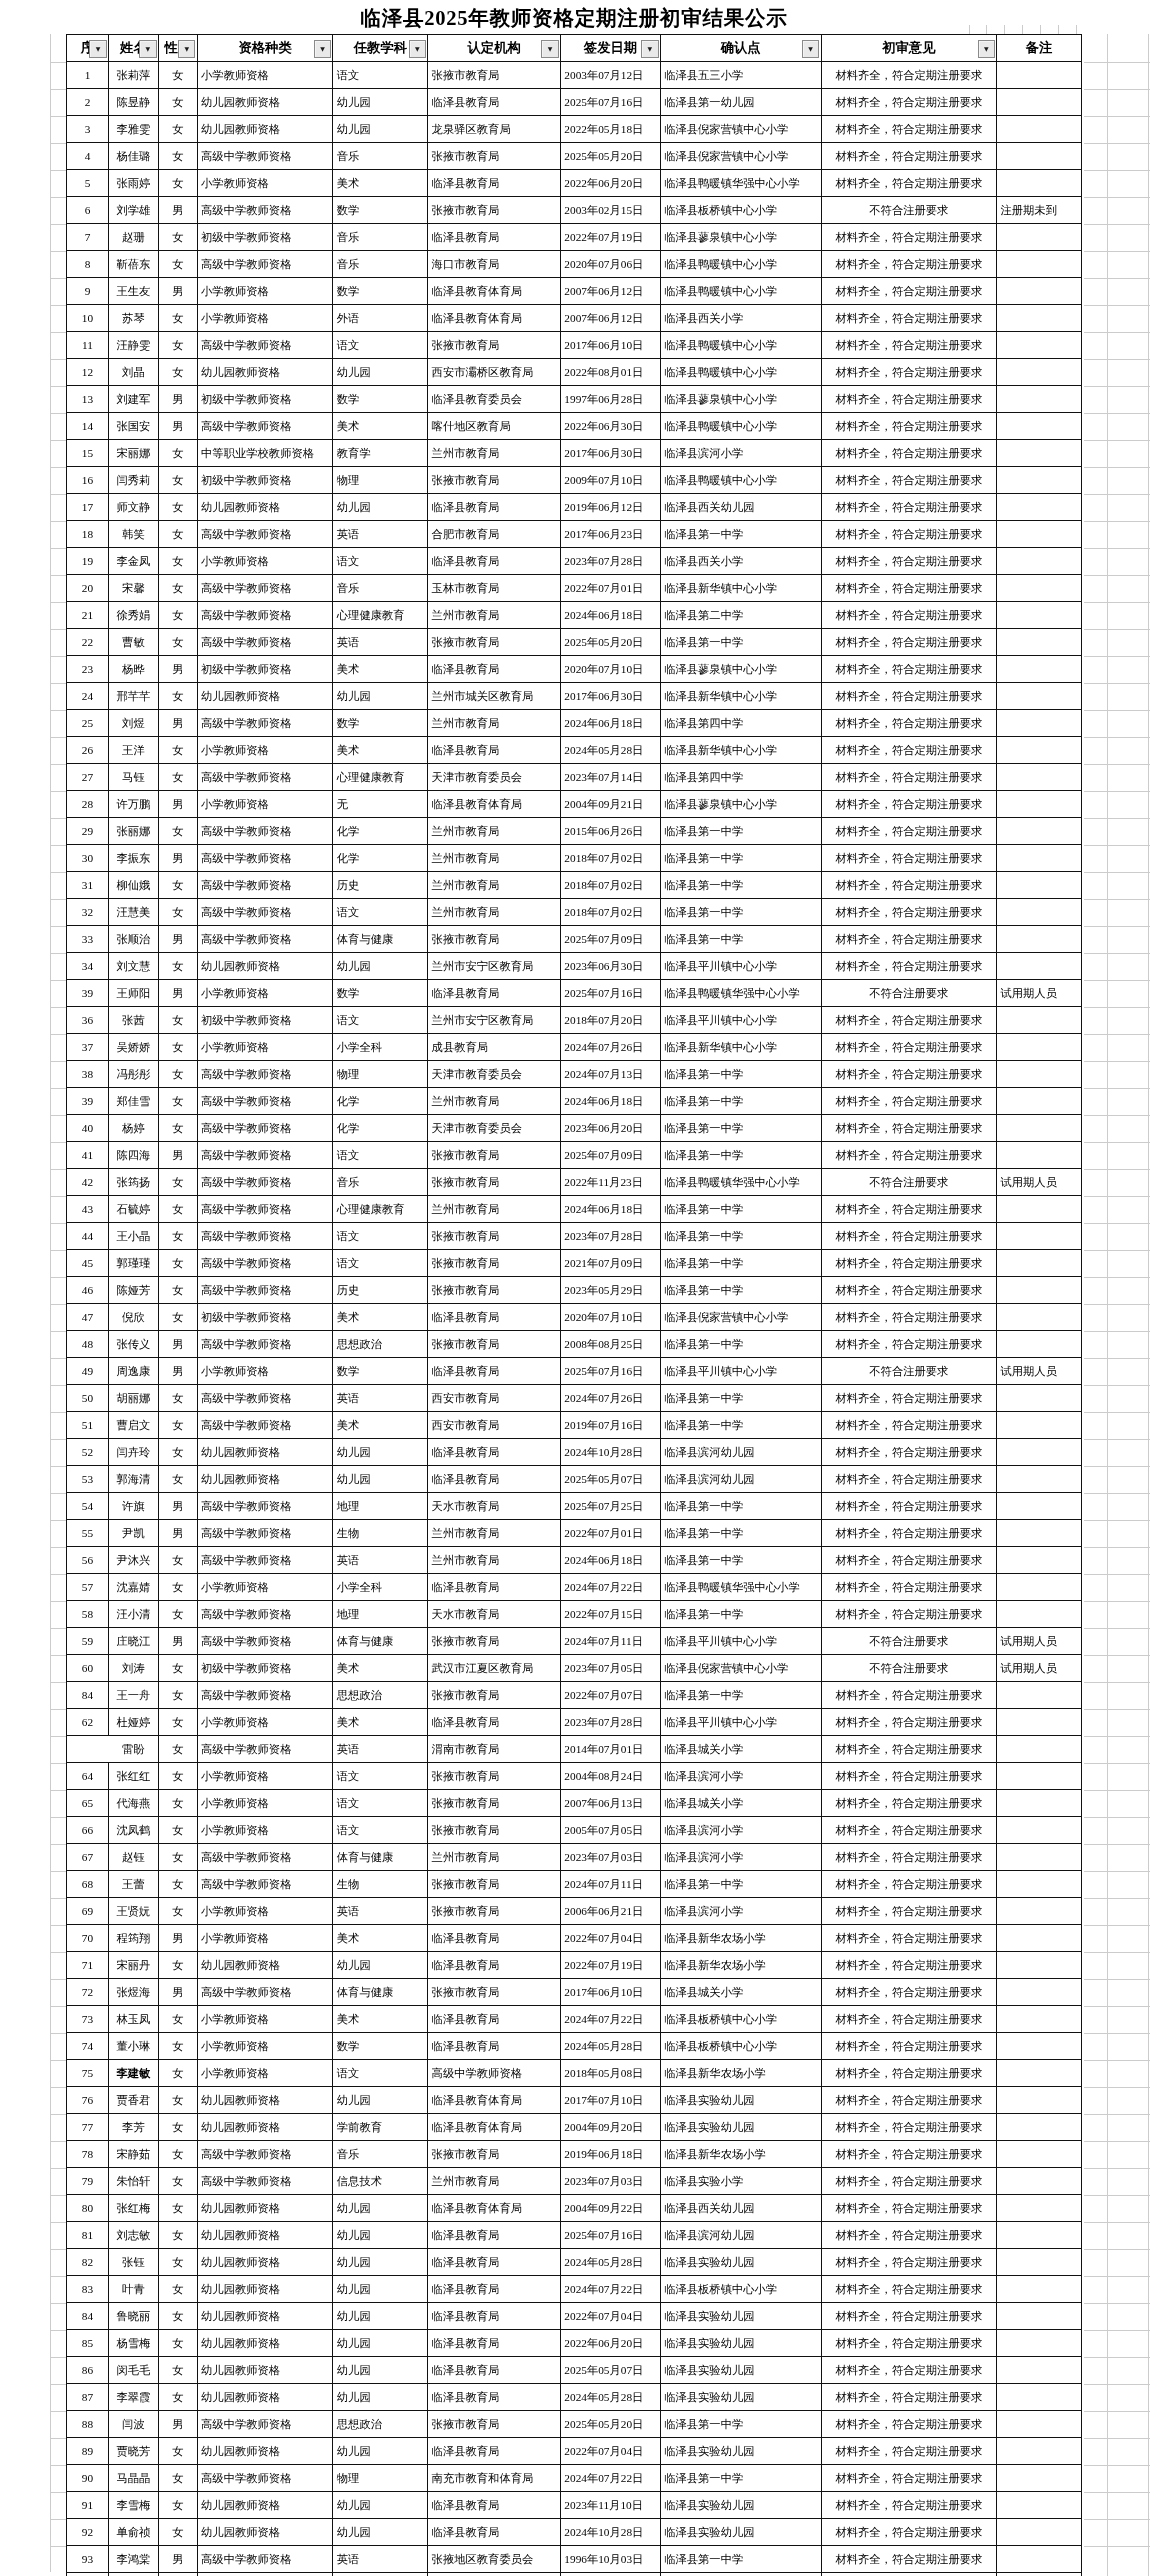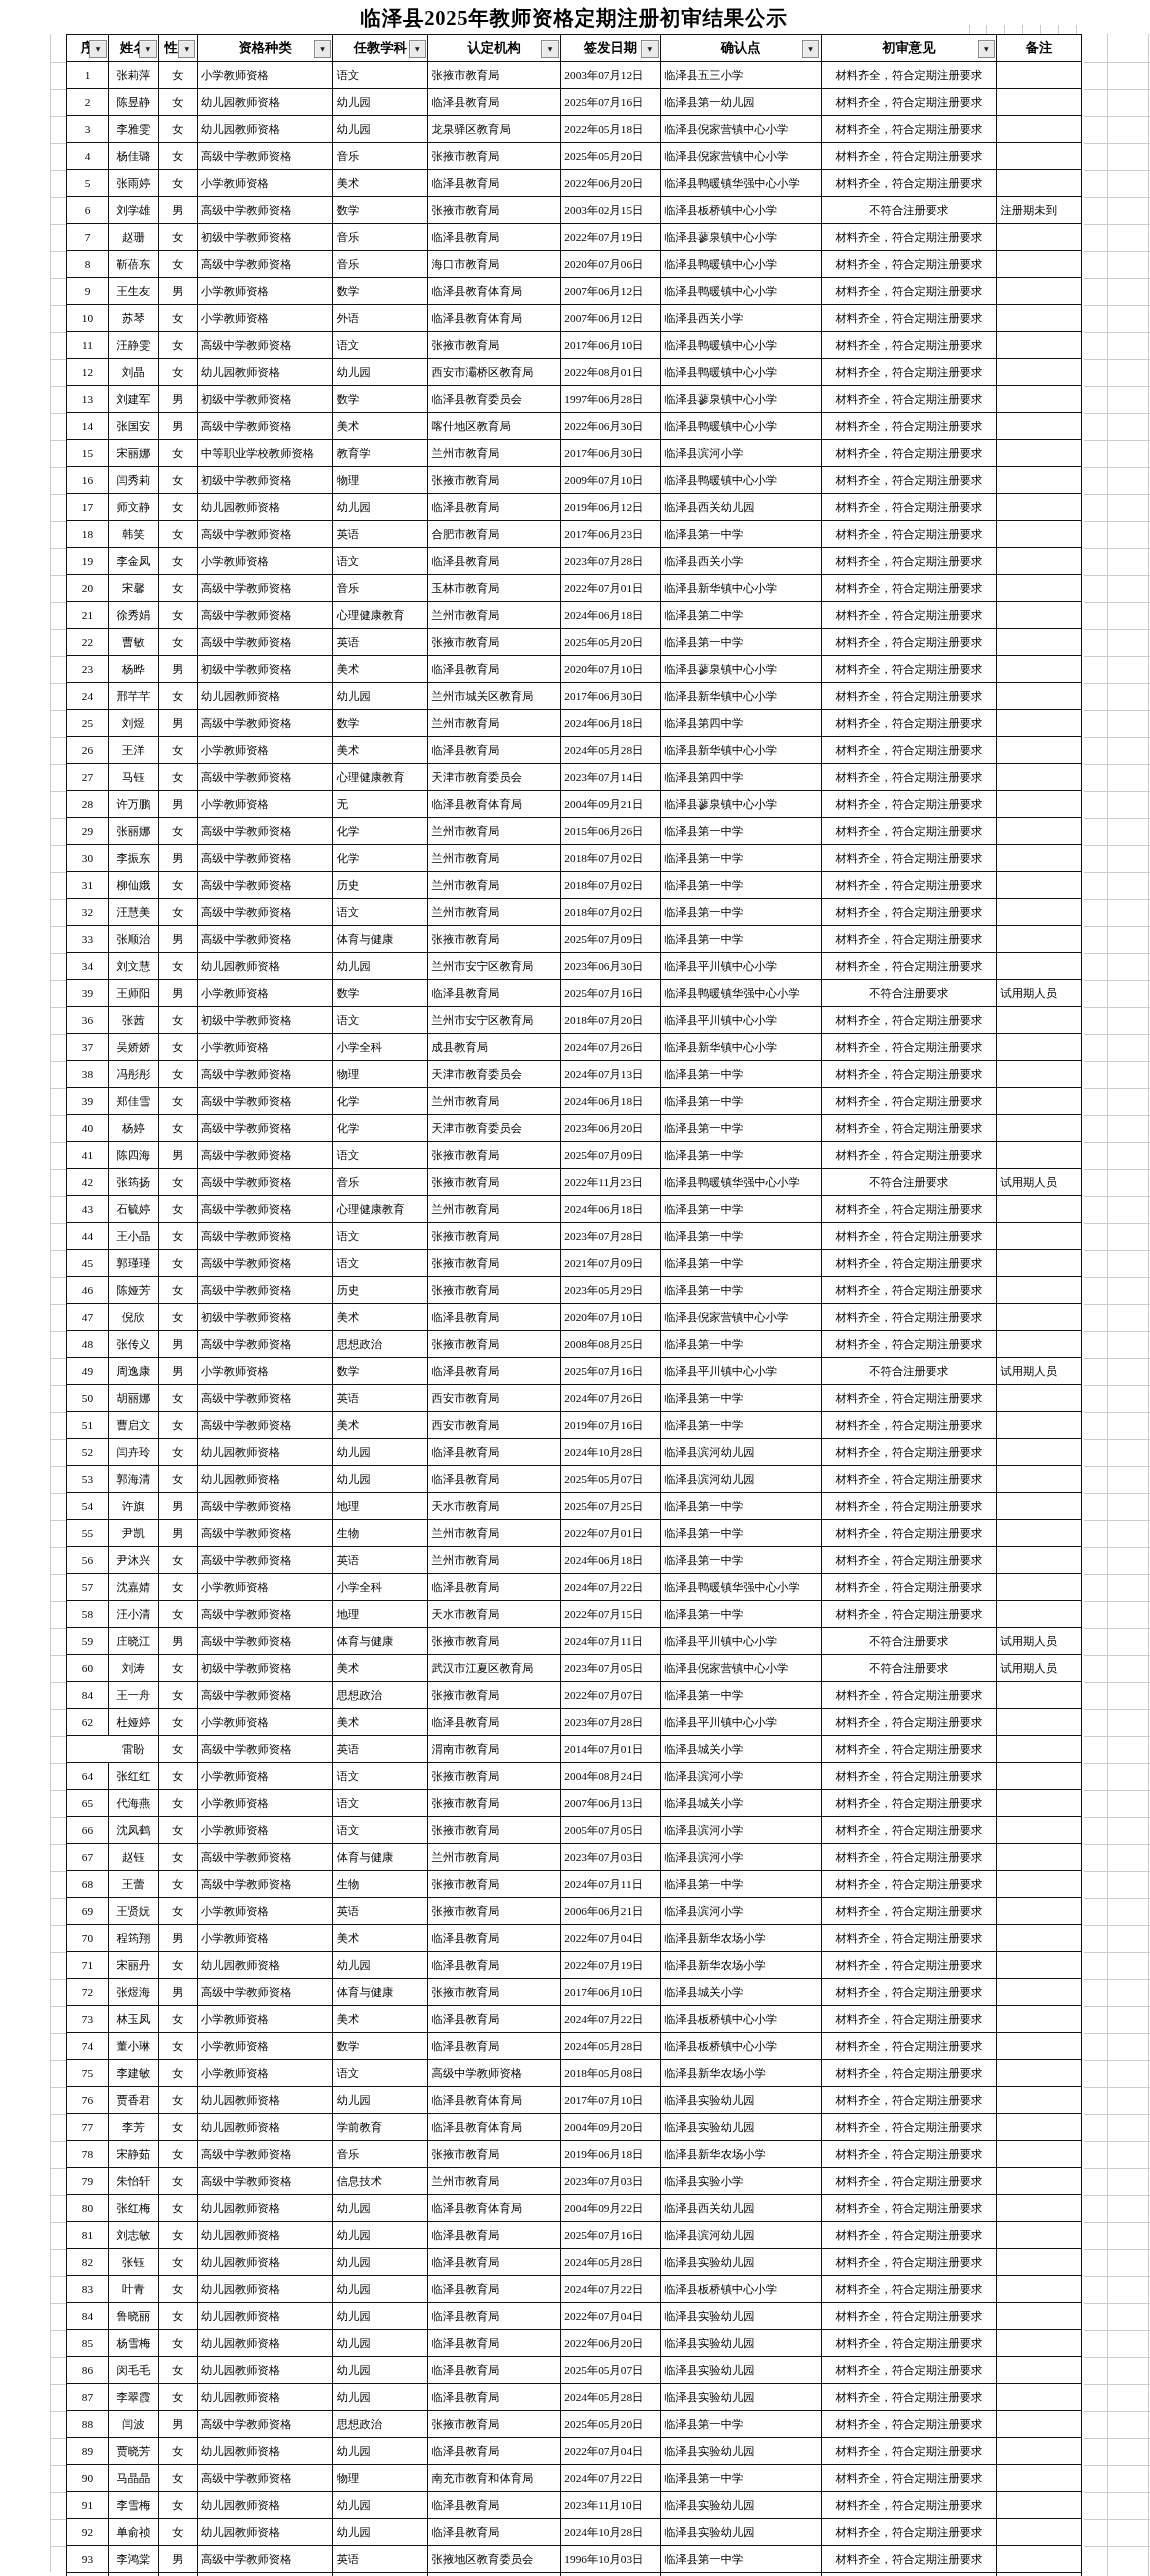--- a/index.html
+++ b/index.html
@@ -1013,21 +1013,21 @@
         <div class="td l" style="width: 136px;">小学教师资格</div>
         <div class="td l" style="width: 95px;">数学</div>
         <div class="td l" style="width: 133px;">临泽县教育局</div>
         <div class="td l" style="width: 100px;">2024年05月28日</div>
         <div class="td l" style="width: 161px;">临泽县板桥镇中心小学</div>
         <div class="td c" style="width: 176px;">材料齐全，符合定期注册要求</div>
         <div class="td l" style="width: 84px;"></div>
       </div>
       <div class="tr">
         <div class="td c" style="width: 42px;">75</div>
-        <div class="td c" style="width: 50px;">李建敏</div>
+        <div class="td c" style="width: 50px; font-weight: bold;">李建敏</div>
         <div class="td c" style="width: 39px;">女</div>
         <div class="td l" style="width: 136px;">小学教师资格</div>
         <div class="td l" style="width: 95px;">语文</div>
         <div class="td l" style="width: 133px;">高级中学教师资格</div>
         <div class="td l" style="width: 100px;">2018年05月08日</div>
         <div class="td l" style="width: 161px;">临泽县新华农场小学</div>
         <div class="td c" style="width: 176px;">材料齐全，符合定期注册要求</div>
         <div class="td l" style="width: 84px;"></div>
       </div>
       <div class="tr">

